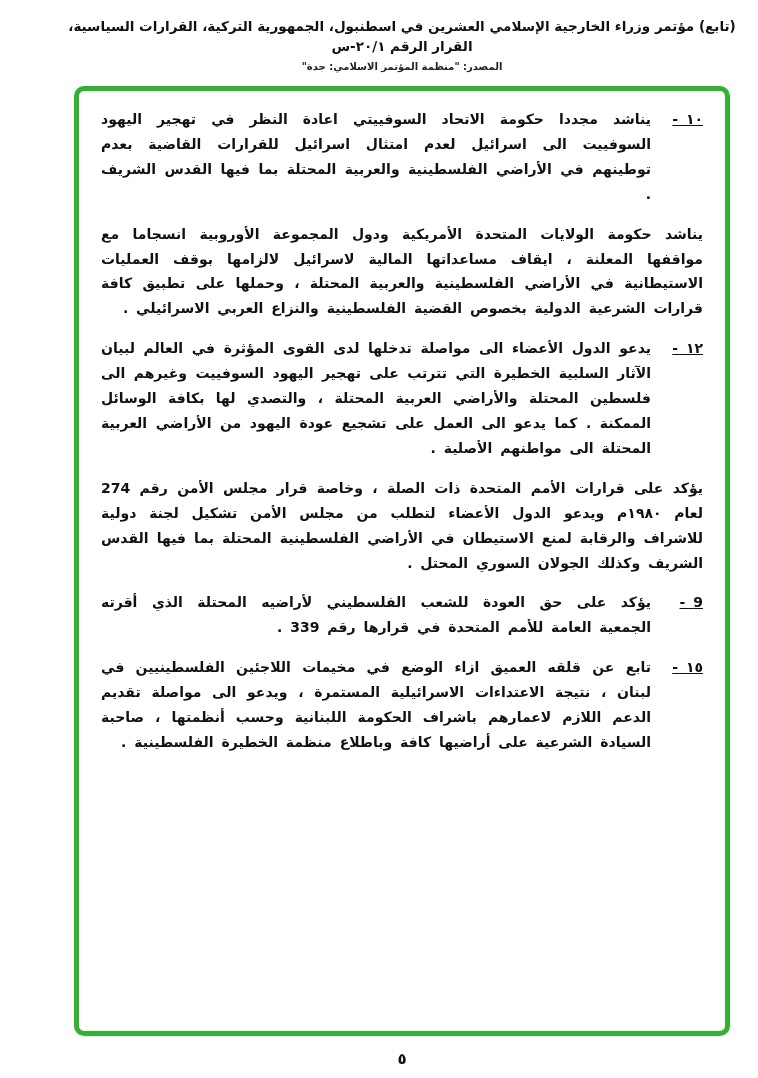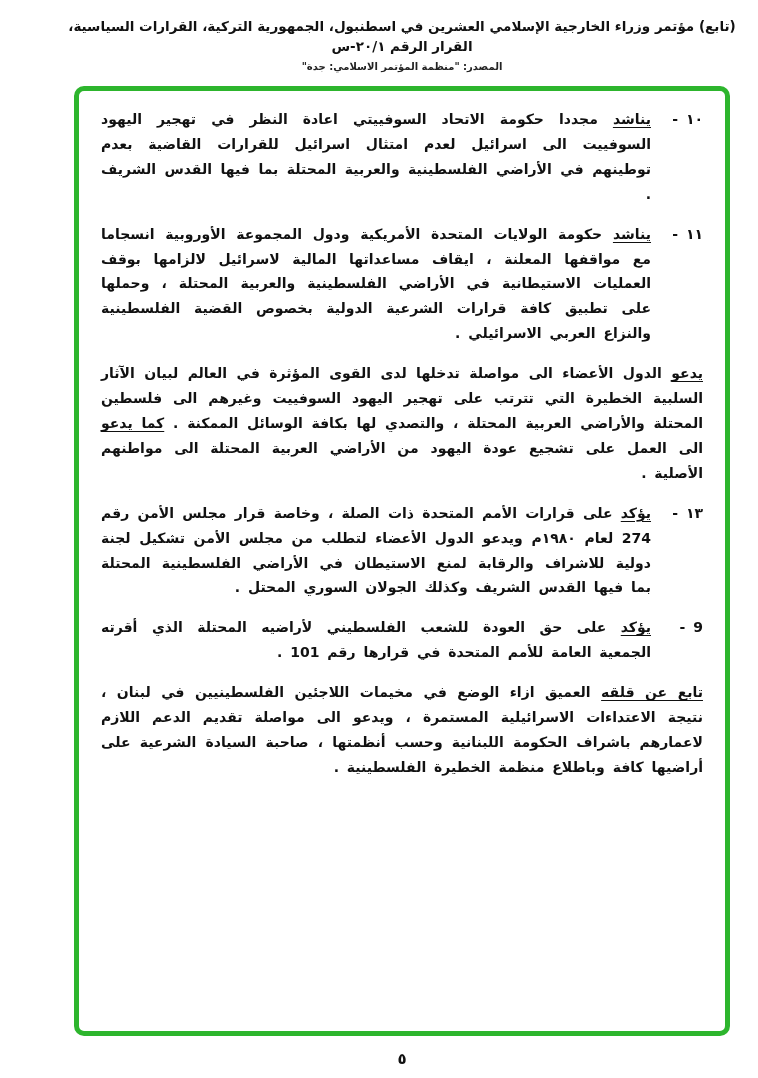--- a/index.html
+++ b/index.html
@@ -51,27 +51,27 @@
     margin-bottom: 15px;
     font-weight: bold;
     font-size: 14px;
     line-height: 1.78;
     word-spacing: 3px;
   }
   .item-number {
     flex: 0 0 44px;
     white-space: nowrap;
     text-align: right;
+    text-decoration: underline;
   }
   .item-text {
     flex: 1;
     text-align: justify;
   }
   .underline {
-    text-decoration: underline;
     text-underline-offset: 3px;
   }
   .page-number {
     position: absolute;
     bottom: 10px;
     left: 0;
     width: 100%;
     text-align: center;
     font-weight: bold;
     font-size: 15px;
@@ -84,34 +84,34 @@
   <div class="doc-header">(تابع) مؤتمر وزراء الخارجية الإسلامي العشرين في اسطنبول، الجمهورية التركية، القرارات السياسية، القرار الرقم ٢٠/١-س</div>
   <div class="doc-source">المصدر: "منظمة المؤتمر الاسلامي: جدة"</div>
 
   <div class="content-box" style="border-color: rgb(45, 181, 45);">
     <div id="items">
         <div class="item">
           <div class="item-number">١٠ -</div>
           <div class="item-text"><span class="underline">يناشد</span> <span>مجددا حكومة الاتحاد السوفييتي اعادة النظر في تهجير اليهود السوفييت الى اسرائيل لعدم امتثال اسرائيل للقرارات القاضية بعدم توطينهم في الأراضي الفلسطينية والعربية المحتلة بما فيها القدس الشريف .</span></div>
         </div>
         <div class="item">
-          <div class="item-number">١١ -</div>
           <div class="item-text"><span class="underline">يناشد</span> <span>حكومة الولايات المتحدة الأمريكية ودول المجموعة الأوروبية انسجاما مع مواقفها المعلنة ، ايقاف مساعداتها المالية لاسرائيل لالزامها بوقف العمليات الاستيطانية في الأراضي الفلسطينية والعربية المحتلة ، وحملها على تطبيق كافة قرارات الشرعية الدولية بخصوص القضية الفلسطينية والنزاع العربي الاسرائيلي .</span></div>
         </div>
         <div class="item">
+          <div class="item-number">١٢ -</div>
           <div class="item-text"><span class="underline">يدعو</span> <span>الدول الأعضاء الى مواصلة تدخلها لدى القوى المؤثرة في العالم لبيان الآثار السلبية الخطيرة التي تترتب على تهجير اليهود السوفييت وغيرهم الى فلسطين المحتلة والأراضي العربية المحتلة ، والتصدي لها بكافة الوسائل الممكنة .</span> <span class="underline">كما يدعو</span> <span>الى العمل على تشجيع عودة اليهود من الأراضي العربية المحتلة الى مواطنهم الأصلية .</span></div>
         </div>
         <div class="item">
-          <div class="item-number">١٣ -</div>
           <div class="item-text"><span class="underline">يؤكد</span> <span>على قرارات الأمم المتحدة ذات الصلة ، وخاصة قرار مجلس الأمن رقم 274 لعام ١٩٨٠م ويدعو الدول الأعضاء لتطلب من مجلس الأمن تشكيل لجنة دولية للاشراف والرقابة لمنع الاستيطان في الأراضي الفلسطينية المحتلة بما فيها القدس الشريف وكذلك الجولان السوري المحتل .</span></div>
         </div>
         <div class="item">
           <div class="item-number">9 -</div>
-          <div class="item-text"><span class="underline">يؤكد</span> <span>على حق العودة للشعب الفلسطيني لأراضيه المحتلة الذي أقرته الجمعية العامة للأمم المتحدة في قرارها رقم 101 .</span></div>
+          <div class="item-text"><span class="underline">يؤكد</span> <span>على حق العودة للشعب الفلسطيني لأراضيه المحتلة الذي أقرته الجمعية العامة للأمم المتحدة في قرارها رقم 339 .</span></div>
         </div>
         <div class="item">
+          <div class="item-number">١٥ -</div>
           <div class="item-text"><span class="underline">تابع عن قلقه</span> <span>العميق ازاء الوضع في مخيمات اللاجئين الفلسطينيين في لبنان ، نتيجة الاعتداءات الاسرائيلية المستمرة ، ويدعو الى مواصلة تقديم الدعم اللازم لاعمارهم باشراف الحكومة اللبنانية وحسب أنظمتها ، صاحبة السيادة الشرعية على أراضيها كافة وباطلاع منظمة الخطيرة الفلسطينية .</span></div>
         </div>
       </div>
   </div>
 
   <div class="page-number">٥</div>
 </div>
 
 </body></html>

